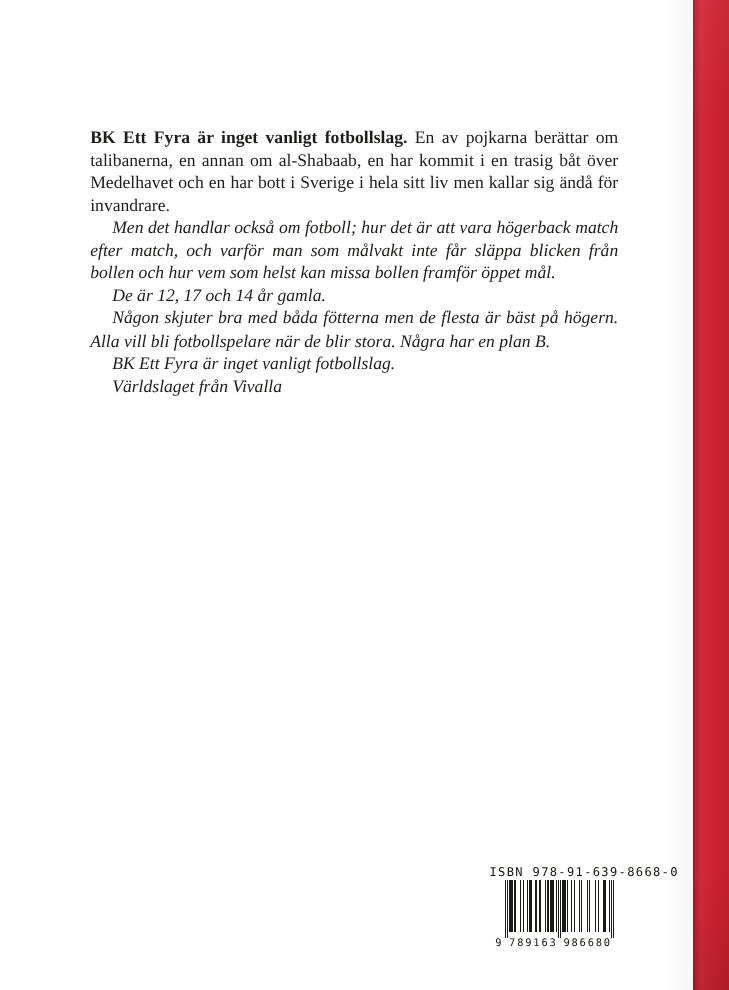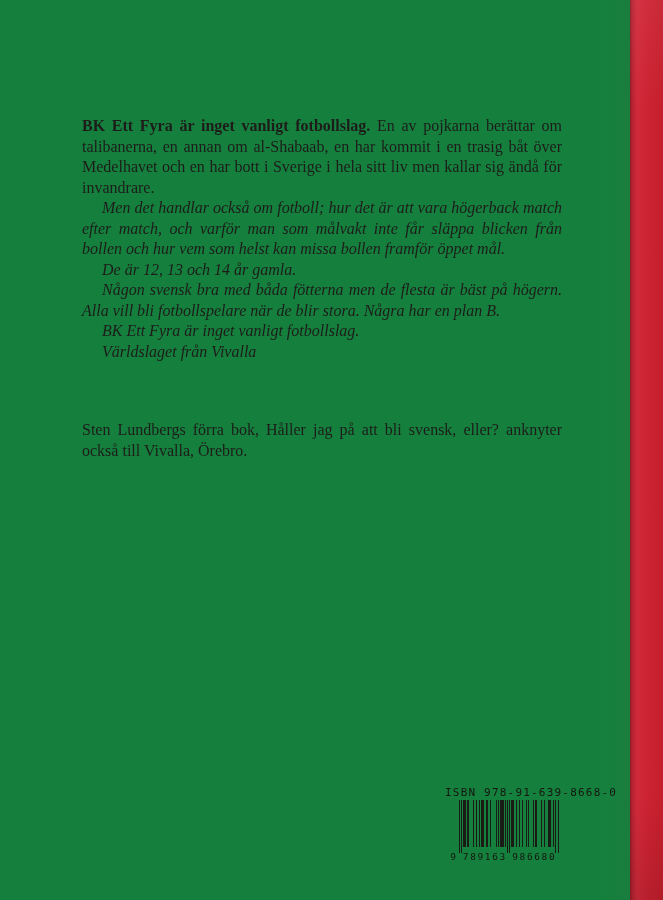--- a/index.html
+++ b/index.html
@@ -3,21 +3,21 @@
 <meta charset="utf-8">
 <style>
   html,body{margin:0;padding:0;}
   body{
     width:663px;height:900px;position:relative;overflow:hidden;
     background:#e9e9e9;
     font-family:"Liberation Serif", serif;
   }
   .cover{
     position:absolute;inset:0;
-    background:#15803d;
+    background:#ffffff;
     padding-left:24px;
   }
   
   .edge-shade{
     position:absolute;top:0;right:33px;width:26px;height:100%;
     background:linear-gradient(to right, rgba(0,0,0,0), rgba(110,70,70,0.05));
     pointer-events:none;
   }
   
   .spine{
@@ -60,27 +60,26 @@
   }
 </style>
 </head>
 <body>
 
 <div class="cover">
 
   <div class="blurb">
       <p><b>BK Ett Fyra är inget vanligt fotbollslag. </b>En av pojkarna berättar om talibanerna, en annan om al-Shabaab, en har kommit i en trasig båt över Medelhavet och en har bott i Sverige i hela sitt liv men kallar sig ändå för invandrare.</p>
       <p class="indent">Men det handlar också om fotboll; hur det är att vara högerback match efter match, och varför man som målvakt inte får släppa blicken från bollen och hur vem som helst kan missa bollen framför öppet mål.</p>
-      <p class="indent">De är 12, 13 och 14 år gamla.</p>
-      <p class="indent">Någon svensk bra med båda fötterna men de flesta är bäst på högern. Alla vill bli fotbollspelare när de blir stora. Några har en plan B.</p>
+      <p class="indent">De är 12, 17 och 14 år gamla.</p>
+      <p class="indent">Någon skjuter bra med båda fötterna men de flesta är bäst på högern. Alla vill bli fotbollspelare när de blir stora. Några har en plan B.</p>
       <p class="indent">BK Ett Fyra är inget vanligt fotbollslag.</p>
       <p class="indent">Världslaget från Vivalla</p>
     </div>
 
-  <p class="footnote">Sten Lundbergs förra bok, Håller jag på att bli svensk, eller? anknyter också till Vivalla, Örebro.</p>
 
   <div class="edge-shade"></div>
   <div class="spine"></div>
 
   <div class="barcode-block">
     <div class="isbn-label">ISBN 978-91-639-8668-0</div>
     <div class="barcode">
         <svg viewBox="-10 0 106 60" width="112" height="63" shape-rendering="crispEdges">
           <rect x="0" y="0" width="1" height="50" fill="#1b1b16"></rect>
           <rect x="2" y="0" width="1" height="50" fill="#1b1b16"></rect>

